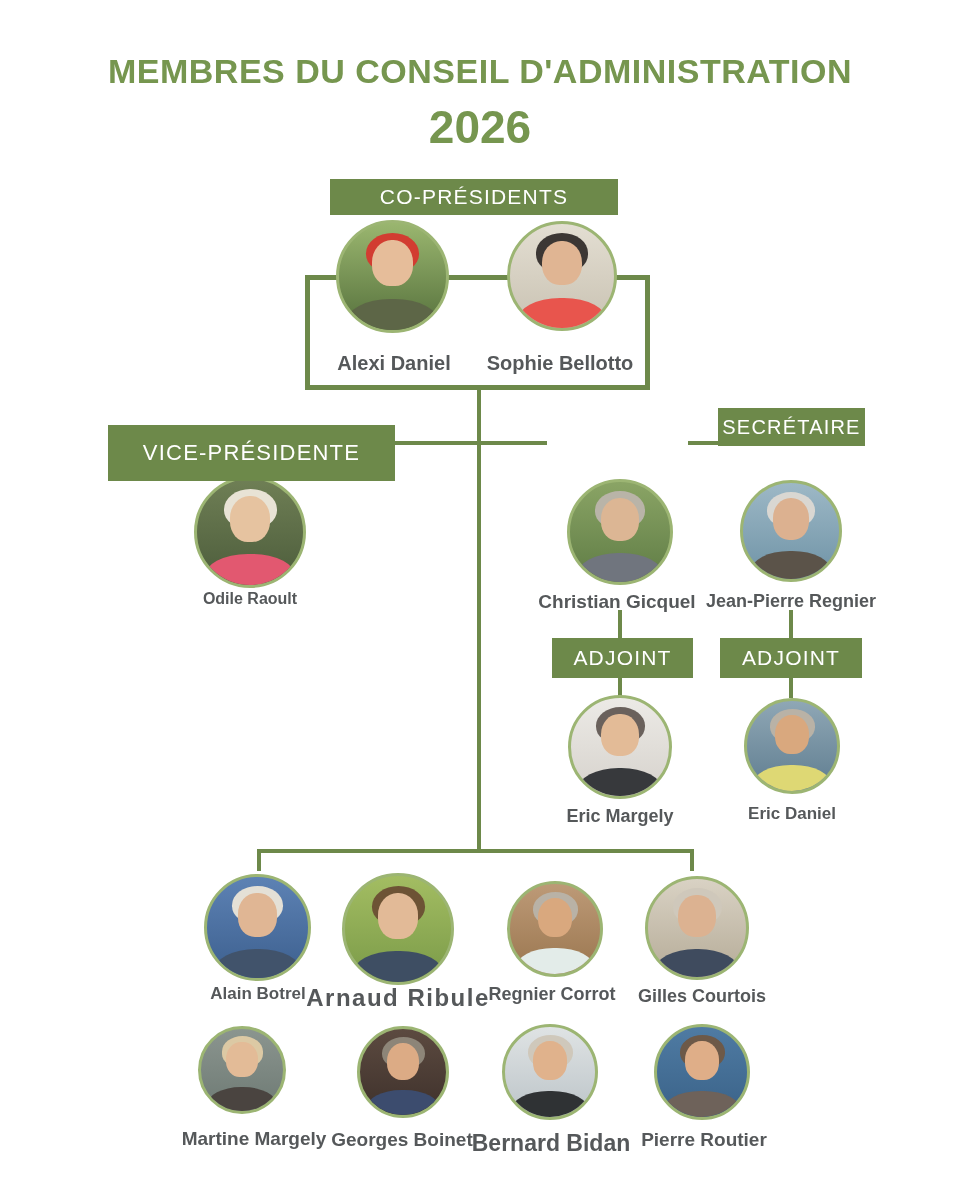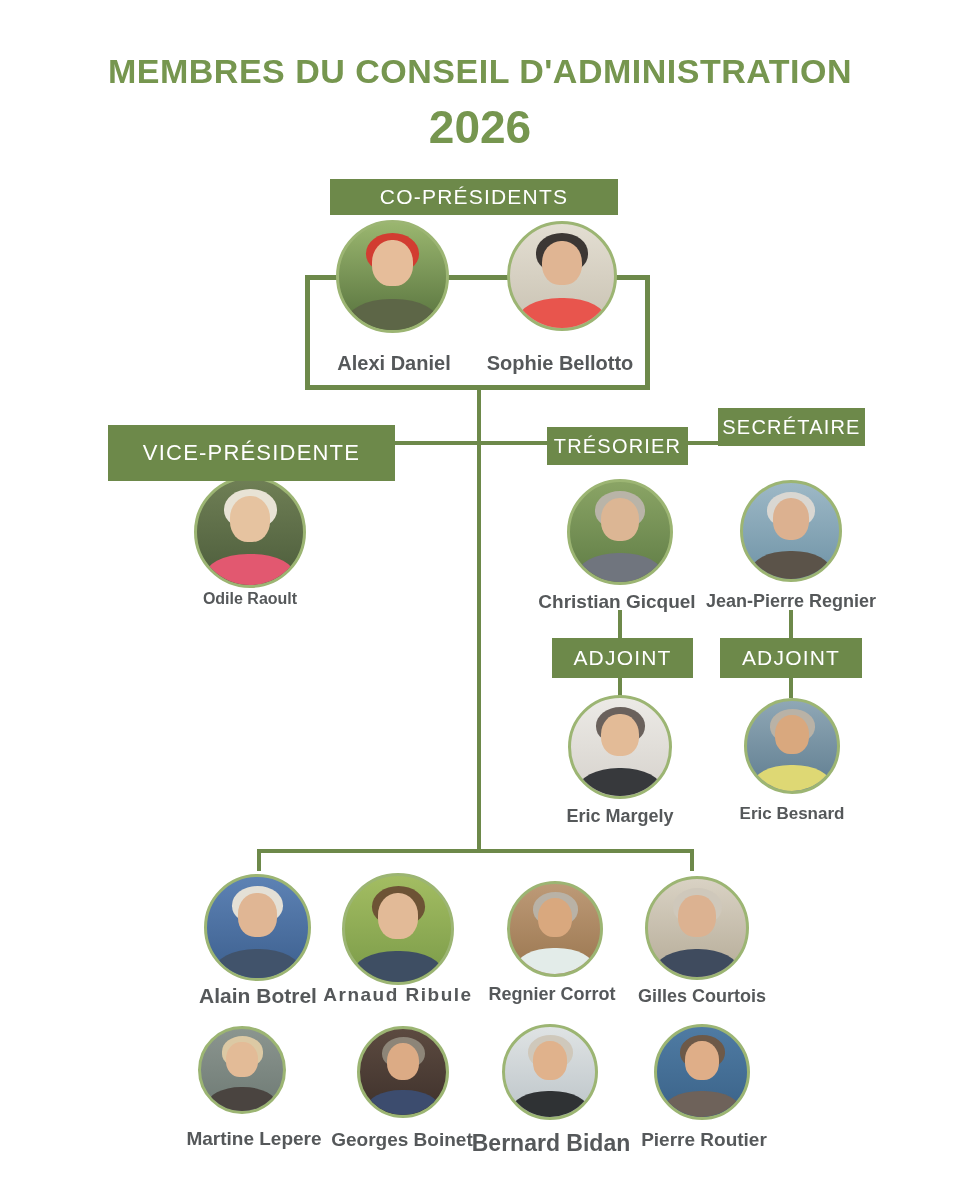--- a/index.html
+++ b/index.html
@@ -58,21 +58,20 @@
   <div class="line" style="left:618px;top:610px;width:4px;height:30px;"></div>
   <div class="line" style="left:789px;top:610px;width:4px;height:30px;"></div>
   <div class="line" style="left:618px;top:676px;width:4px;height:22px;"></div>
   <div class="line" style="left:789px;top:676px;width:4px;height:22px;"></div>
   <div class="line" style="left:257px;top:849px;width:437px;height:4px;"></div>
   <div class="line" style="left:257px;top:849px;width:4px;height:22px;"></div>
   <div class="line" style="left:690px;top:849px;width:4px;height:22px;"></div>
 
   <div class="role-box" style="left:330px;top:179px;width:288px;height:36px;font-size:21px;">CO-PRÉSIDENTS</div>
   <div class="role-box" style="left:108px;top:425px;width:287px;height:56px;font-size:22px;">VICE-PRÉSIDENTE</div>
-  <div class="role-box" style="left:547px;top:427px;width:141px;height:38px;font-size:20px;">TRÉSORIER</div>
   <div class="role-box" style="left:718px;top:408px;width:147px;height:38px;font-size:20px;">SECRÉTAIRE</div>
   <div class="role-box" style="left:552px;top:638px;width:141px;height:40px;font-size:21px;">ADJOINT</div>
   <div class="role-box" style="left:720px;top:638px;width:142px;height:40px;font-size:21px;">ADJOINT</div>
 
   <div class="avatar" style="left: 336px; top: 220px; width: 113px; height: 113px; --bgt: #9ab66f; --bgb: #55703c; --hair: #d23c31; --shirt: #5d6647; --skin: #e6bd9a;">
     <span class="hair"></span>
       <span class="face"></span>
       <span class="torso"></span>
   </div>
   <div class="avatar" style="left: 507px; top: 221px; width: 110px; height: 110px; --bgt: #e3ded2; --bgb: #c9c2b2; --hair: #3c3734; --shirt: #e8554d; --skin: #e0b593;">
@@ -107,21 +106,21 @@
     <span class="hair"></span>
       <span class="face"></span>
       <span class="torso"></span>
   </div>
   <div class="avatar" style="left: 744px; top: 698px; width: 96px; height: 96px; --bgt: #8fa7b5; --bgb: #5f7d90; --hair: #b9b2a6; --shirt: #ded874; --skin: #d9a87e;">
     <span class="hair"></span>
       <span class="face"></span>
       <span class="torso"></span>
   </div>
   <div class="member-name" style="left:620px;top:806px;font-size:18px;">Eric Margely</div>
-  <div class="member-name" style="left:792px;top:804px;font-size:17px;">Eric Besnard</div>
+  <div class="member-name" style="left:792px;top:804px;font-size:17px;">Eric Daniel</div>
 
   <div class="avatar" style="left: 204px; top: 874px; width: 107px; height: 107px; --bgt: #5d82b4; --bgb: #3c5f8e; --hair: #e4e0d6; --shirt: #41536b; --skin: #e0b694;">
     <span class="hair"></span>
       <span class="face"></span>
       <span class="torso"></span>
   </div>
   <div class="avatar" style="left: 342px; top: 873px; width: 112px; height: 112px; --bgt: #a3bd62; --bgb: #7a9a48; --hair: #6d5335; --shirt: #3e4e63; --skin: #e2ba97;">
     <span class="hair"></span>
       <span class="face"></span>
       <span class="torso"></span>
@@ -129,22 +128,22 @@
   <div class="avatar" style="left: 507px; top: 881px; width: 96px; height: 96px; --bgt: #bd9a77; --bgb: #9a764f; --hair: #b9b2a6; --shirt: #e3ece9; --skin: #d9a87e;">
     <span class="hair"></span>
       <span class="face"></span>
       <span class="torso"></span>
   </div>
   <div class="avatar" style="left: 645px; top: 876px; width: 104px; height: 104px; --bgt: #d9d2c4; --bgb: #b5ab97; --hair: #cfc8bb; --shirt: #3f4b5e; --skin: #dcb291;">
     <span class="hair"></span>
       <span class="face"></span>
       <span class="torso"></span>
   </div>
-  <div class="member-name" style="left:258px;top:984px;font-size:21px;">Alain Botrel</div>
-  <div class="member-name" style="left:398px;top:984px;font-size:19px;letter-spacing:1.5px;">Arnaud Ribule</div>
+  <div class="member-name" style="left:258px;top:984px;font-size:17px;">Alain Botrel</div>
+  <div class="member-name" style="left:398px;top:984px;font-size:24px;letter-spacing:1.5px;">Arnaud Ribule</div>
   <div class="member-name" style="left:552px;top:984px;font-size:18px;">Regnier Corrot</div>
   <div class="member-name" style="left:702px;top:986px;font-size:18px;">Gilles Courtois</div>
 
   <div class="avatar" style="left: 198px; top: 1026px; width: 88px; height: 88px; --bgt: #8b958f; --bgb: #6e7a74; --hair: #dcc9a4; --shirt: #4a4440; --skin: #e3bb97;">
     <span class="hair"></span>
       <span class="face"></span>
       <span class="torso"></span>
   </div>
   <div class="avatar" style="left: 357px; top: 1026px; width: 92px; height: 92px; --bgt: #5c4a40; --bgb: #3e312b; --hair: #8d8578; --shirt: #3c4c6e; --skin: #dcab85;">
     <span class="hair"></span>
@@ -154,18 +153,18 @@
   <div class="avatar" style="left: 502px; top: 1024px; width: 96px; height: 96px; --bgt: #dfe3e4; --bgb: #bcc4c8; --hair: #cfc8bb; --shirt: #2f3234; --skin: #e0b28c;">
     <span class="hair"></span>
       <span class="face"></span>
       <span class="torso"></span>
   </div>
   <div class="avatar" style="left: 654px; top: 1024px; width: 96px; height: 96px; --bgt: #4f7ba3; --bgb: #3a6288; --hair: #6d5948; --shirt: #6e625a; --skin: #dfae88;">
     <span class="hair"></span>
       <span class="face"></span>
       <span class="torso"></span>
   </div>
-  <div class="member-name" style="left:254px;top:1128px;font-size:19px;">Martine Lepere</div>
+  <div class="member-name" style="left:254px;top:1128px;font-size:19px;">Martine Margely</div>
   <div class="member-name" style="left:402px;top:1129px;font-size:19px;">Georges Boinet</div>
   <div class="member-name" style="left:551px;top:1130px;font-size:23px;">Bernard Bidan</div>
   <div class="member-name" style="left:704px;top:1129px;font-size:19px;">Pierre Routier</div>
 
 </div>
 
 </body></html>

